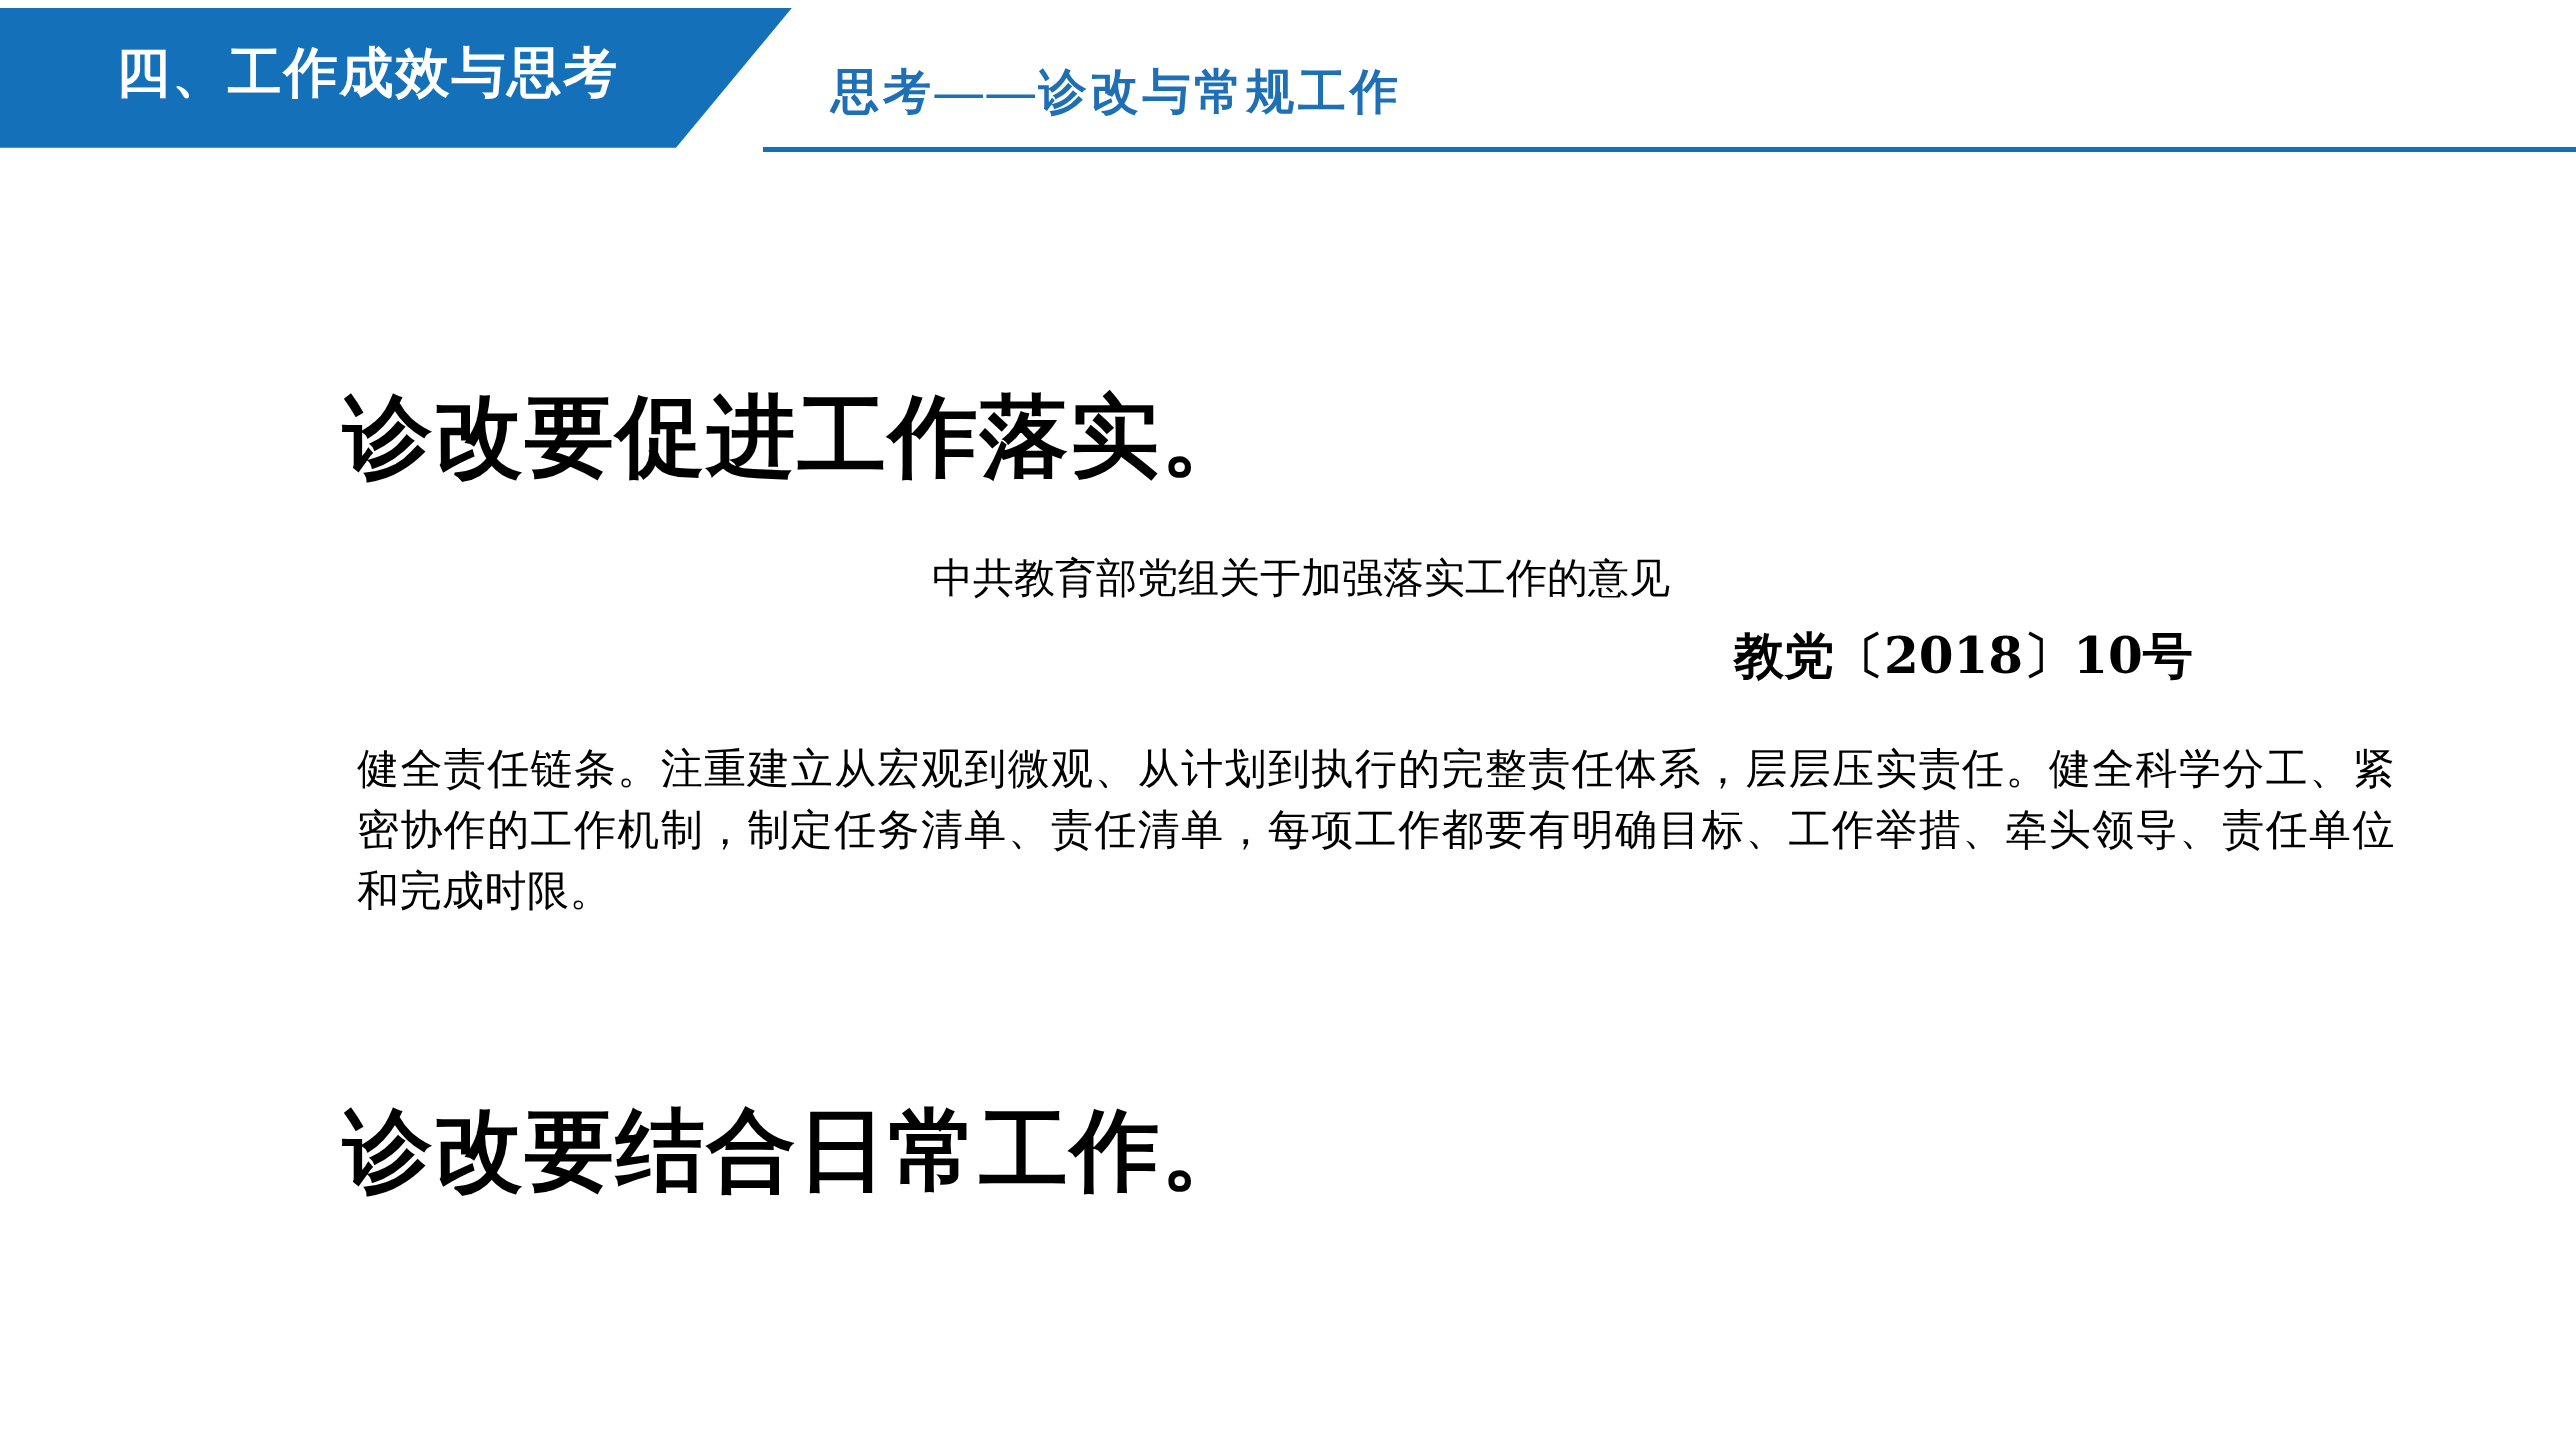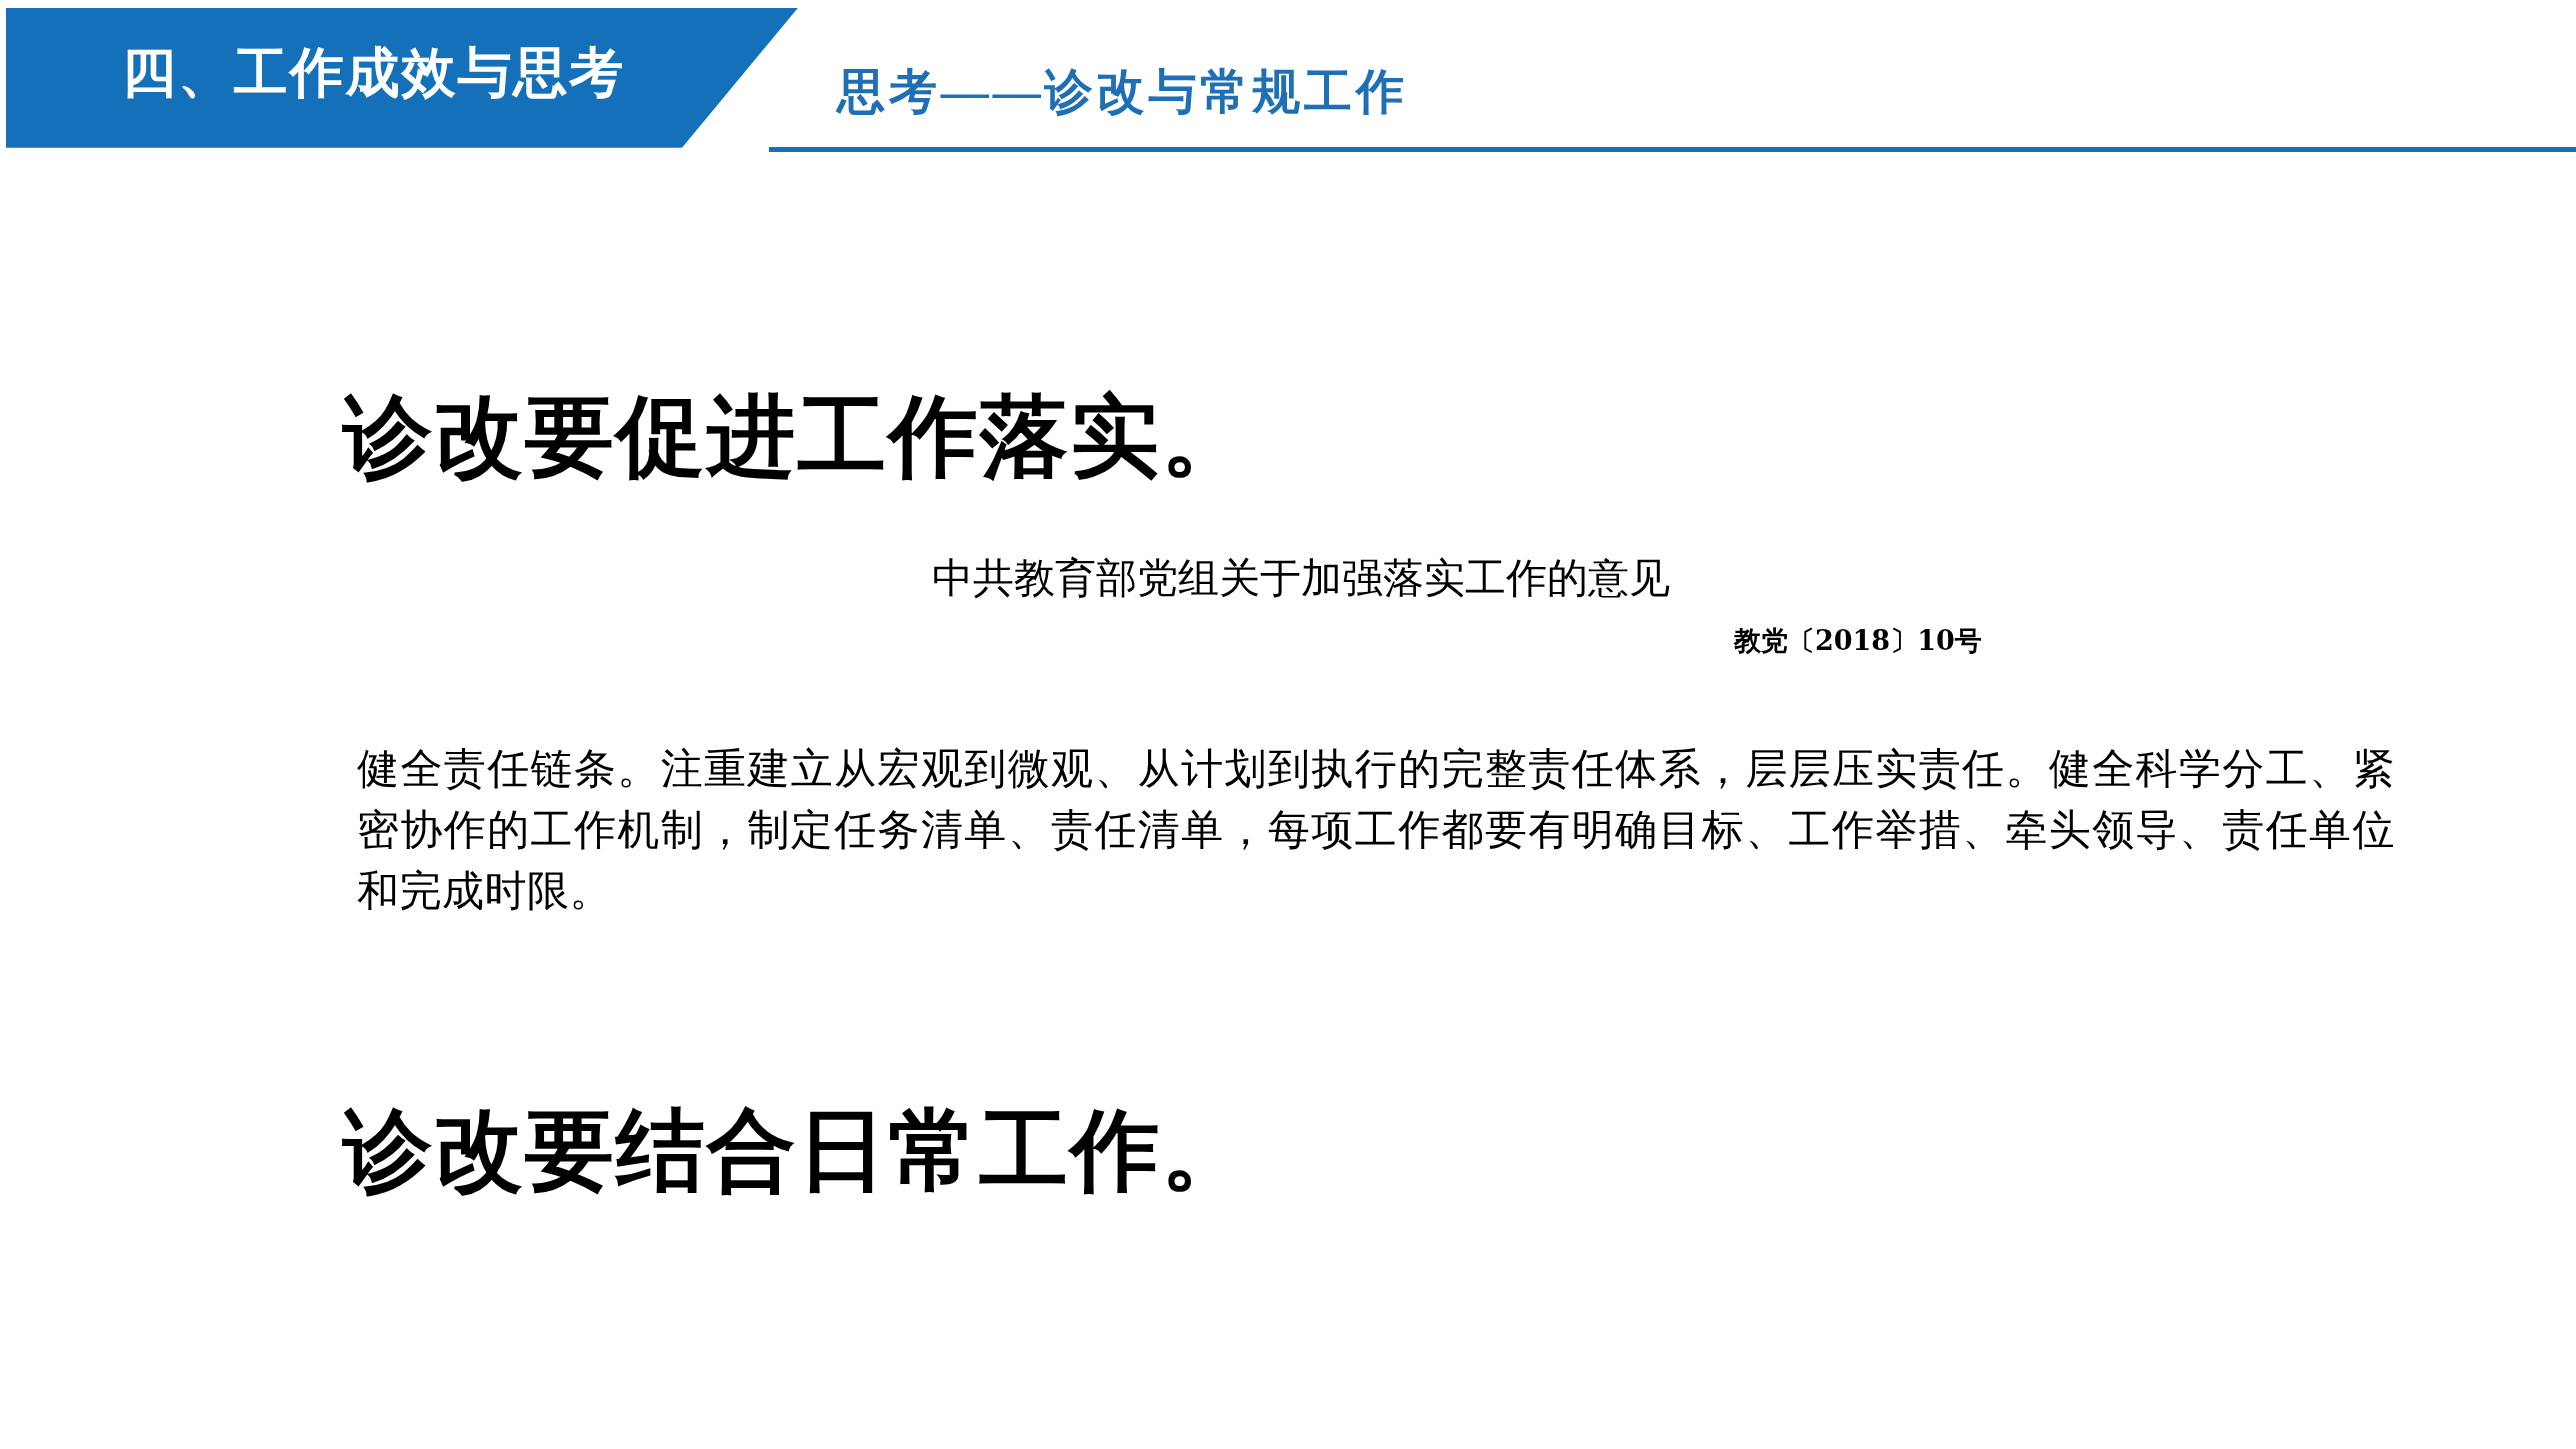--- a/index.html
+++ b/index.html
@@ -11,21 +11,21 @@
     width: 2576px;
     height: 1450px;
     position: relative;
     font-family: "Liberation Sans", sans-serif;
     overflow: hidden;
   }
 
   
   .header {
     position: absolute;
-    left: 6px;
+    left: 0;
     top: 0;
     width: 2168px;
     height: 169px;
   }
   .header-tab {
     position: absolute;
     left: 0;
     top: 7.7px;
     width: 792px;
     height: 140px;
@@ -99,21 +99,21 @@
     font-size: 41px;
     font-weight: normal;
     color: #000000;
     white-space: nowrap;
   }
   .source-doc-no {
     position: absolute;
     left: 1734px;
     top: 454px;
     font-family: "DejaVu Serif", "Liberation Serif", serif;
-    font-size: 27px;
+    font-size: 50px;
     font-weight: bold;
     color: #000000;
     white-space: nowrap;
   }
 
   .body-paragraph {
     position: absolute;
     left: 357px;
     top: 570px;
     width: 2038px;

